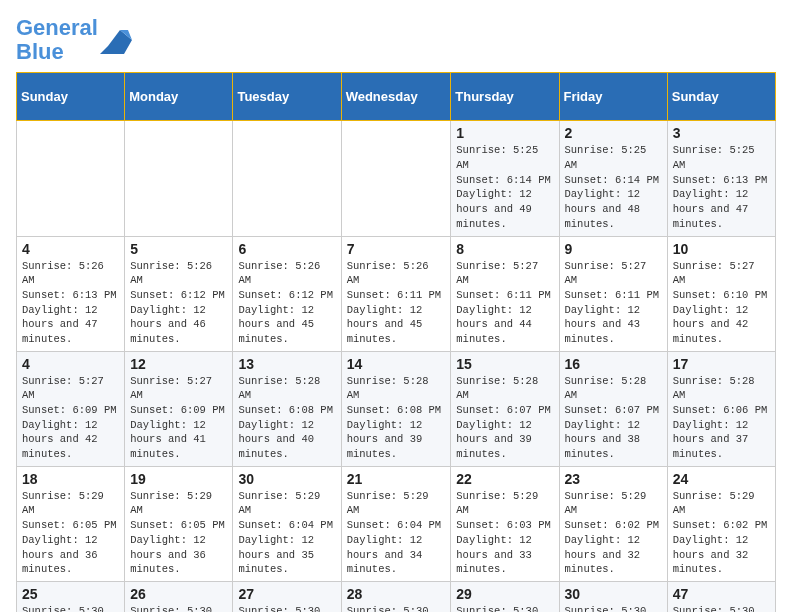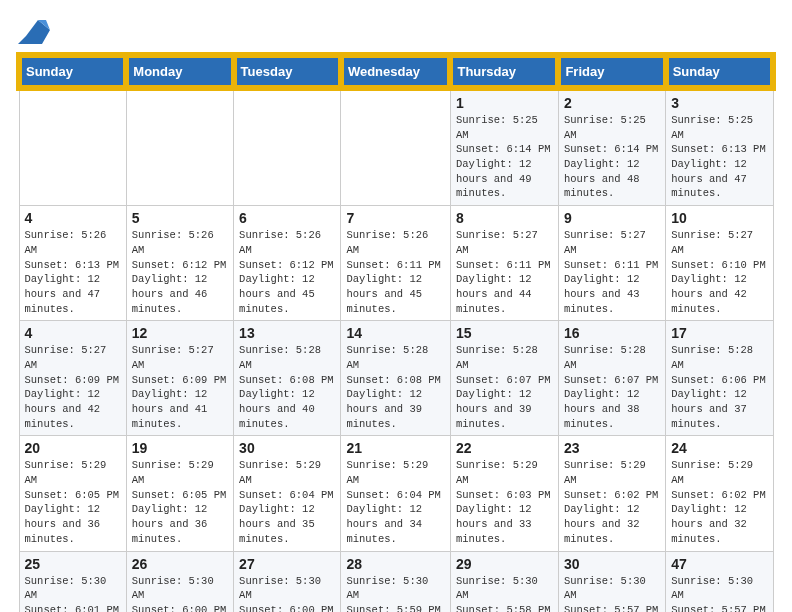--- a/index.html
+++ b/index.html
@@ -47,25 +47,25 @@
       color: #444;
     }
     table {
       width: 100%;
       border-collapse: collapse;
       font-size: 11px;
     }
     thead tr th {
       background-color: #2a6db5;
       color: #fff;
-      padding: 6px 4px;
+      padding: 16px 4px;
       text-align: left;
       font-size: 13px;
       font-weight: bold;
-      border: 6px solid #eab308;
+      border: 1px solid #eab308;
     }
     tbody tr td {
       border: 1px solid #ccc;
       vertical-align: top;
       padding: 4px 5px;
       width: 113px;
       min-height: 80px;
       background: #fff;
     }
     tbody tr:nth-child(odd) td {
@@ -91,20 +91,23 @@
       background: #fff !important;
     }
   </style>
 </head>
 <body>
 
 <div class="header">
   <div class="logo">
     <div>
       <div style="display:flex;align-items:center;">
+        <div class="logo-text">
+          <span>General</span><br><span>Blue</span>
+        </div>
         <svg class="logo-icon" viewBox="0 0 32 28" xmlns="http://www.w3.org/2000/svg">
           <polygon points="8,20 20,4 32,14 24,28 0,28" fill="#2a6db5"></polygon>
           <polygon points="20,4 32,14 28,4" fill="#4a90d9"></polygon>
         </svg>
       </div>
     </div>
   </div>
   <div class="title-block">
     <div class="month-year"></div>
     <div class="location"></div>
@@ -197,21 +200,21 @@
           <span class="day-num">16</span>
 <div class="day-info">Sunrise: 5:28 AM<br>Sunset: 6:07 PM<br>Daylight: 12 hours and 38 minutes.</div>
         </td>
         <td>
           <span class="day-num">17</span>
 <div class="day-info">Sunrise: 5:28 AM<br>Sunset: 6:06 PM<br>Daylight: 12 hours and 37 minutes.</div>
         </td>
       </tr>
       <tr>
         <td>
-          <span class="day-num">20</span>
+          <span class="day-num">18</span>
 <div class="day-info">Sunrise: 5:29 AM<br>Sunset: 6:05 PM<br>Daylight: 12 hours and 36 minutes.</div>
         </td>
         <td>
           <span class="day-num">19</span>
 <div class="day-info">Sunrise: 5:29 AM<br>Sunset: 6:05 PM<br>Daylight: 12 hours and 36 minutes.</div>
         </td>
         <td>
           <span class="day-num">30</span>
 <div class="day-info">Sunrise: 5:29 AM<br>Sunset: 6:04 PM<br>Daylight: 12 hours and 35 minutes.</div>
         </td>

